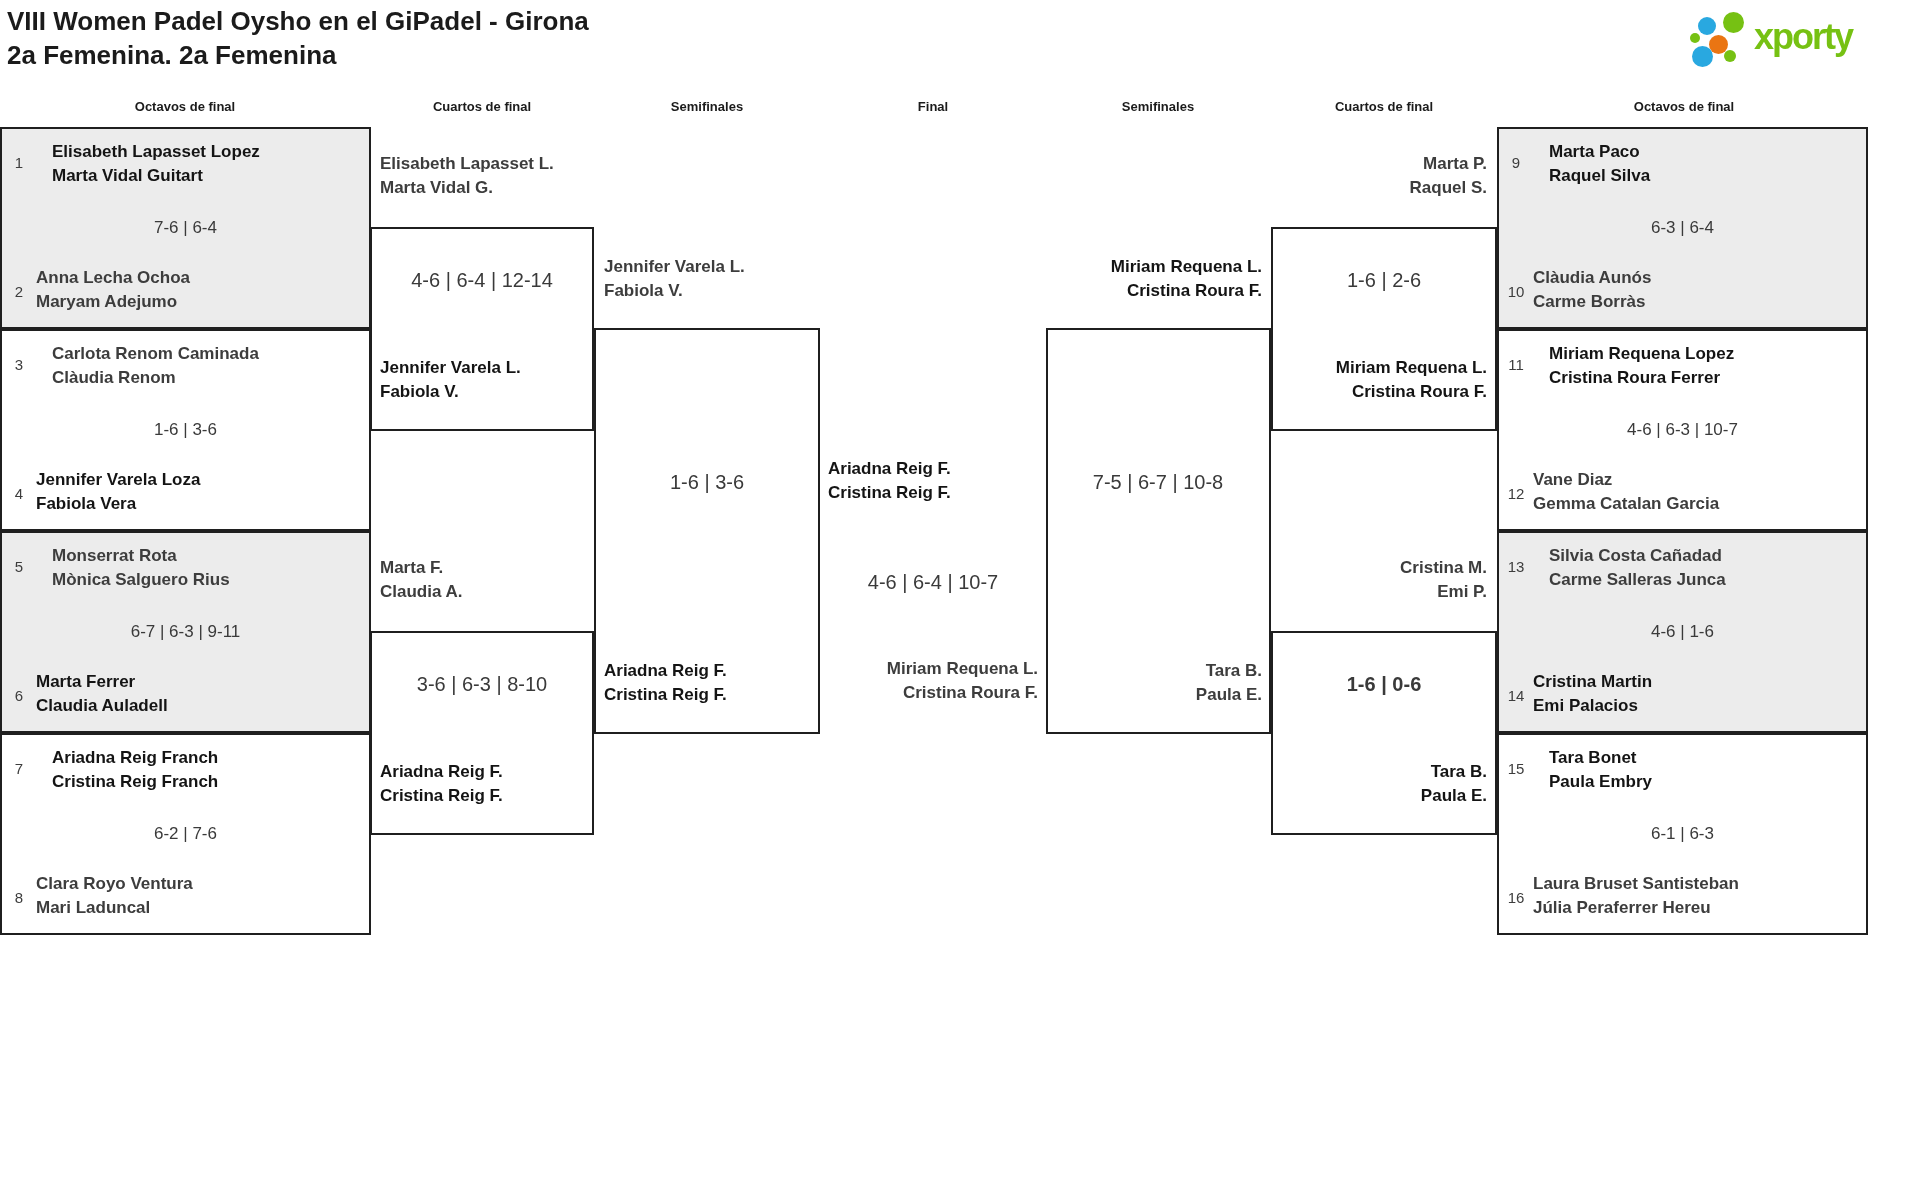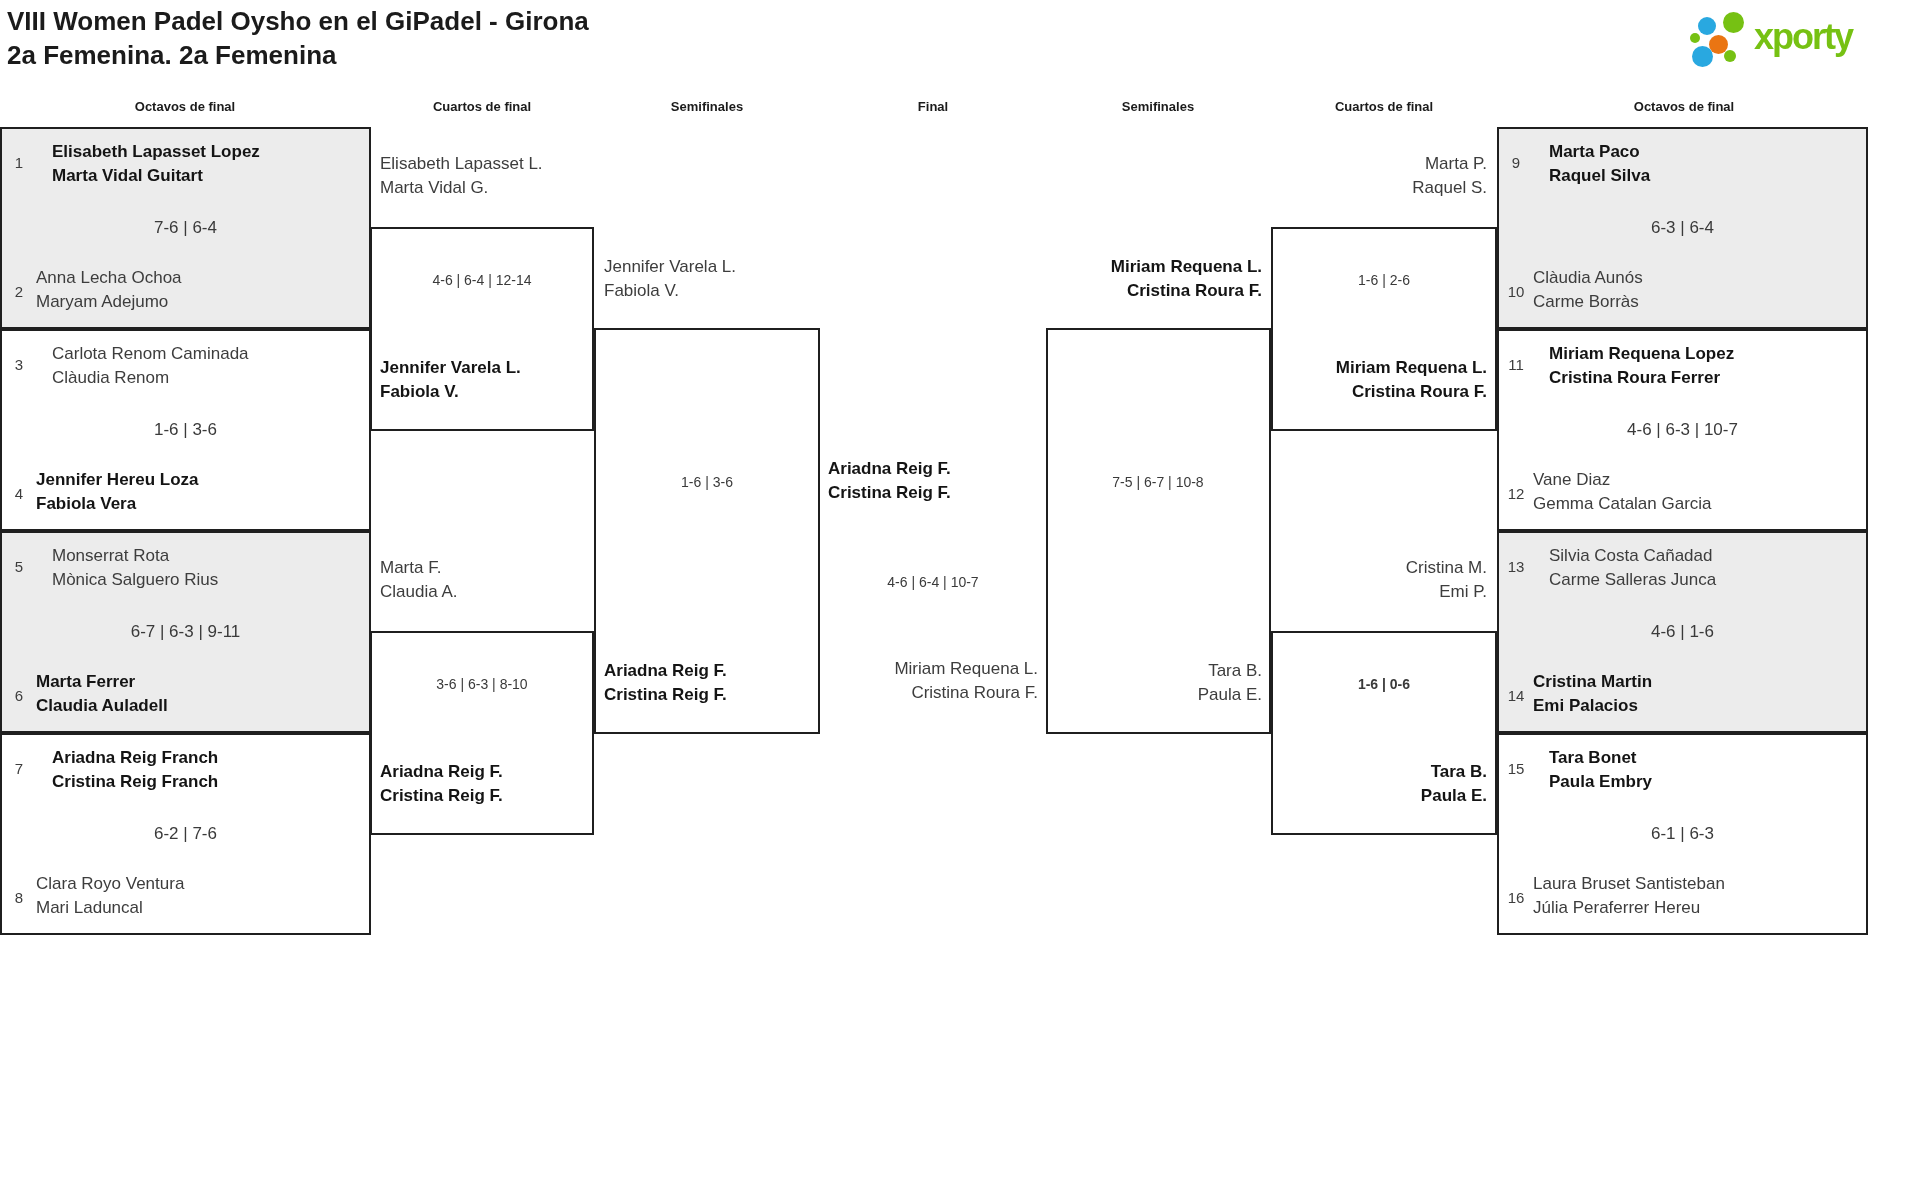--- a/index.html
+++ b/index.html
@@ -8,29 +8,29 @@
     font-family:"Liberation Sans","DejaVu Sans",sans-serif;color:#222;
   }
   .page-title{position:absolute;left:7px;top:4px;font-size:26px;line-height:34px;font-weight:600;color:#1b1b1b;}
   .col-header{position:absolute;top:99px;width:300px;text-align:center;font-size:13px;font-weight:600;color:#1b1b1b;}
   .mbox{position:absolute;box-sizing:border-box;border:2px solid #1f1f1f;background:#fff;}
   .mbox.shaded{background:#ececec;}
   .obox{position:absolute;box-sizing:border-box;border:2px solid #1f1f1f;background:transparent;}
   .seed{position:absolute;left:4px;width:26px;text-align:center;font-size:15px;color:#3d3d3d;}
   .seed.s-top{top:25px;}
   .seed.s-bot{bottom:27px;}
-  .names{font-size:17px;line-height:24px;color:#3d3d3d;font-weight:400;}
+  .names{font-size:17px;line-height:24px;color:#3d3d3d;font-weight:700;}
   .names.winner{font-weight:700;color:#141414;}
   .bteam{position:absolute;left:34px;width:330px;}
   .bteam.t-top{top:11px;margin-left:16px;}
   .bteam.t-bot{bottom:13px;}
   .bscore{position:absolute;left:0;right:0;top:50%;transform:translateY(-50%);text-align:center;font-size:17px;color:#3a3a3a;}
   .rteam{position:absolute;width:215px;}
   .rteam.ralign{text-align:right;}
-  .rscore{position:absolute;width:200px;text-align:center;font-size:14px;line-height:24px;color:#3a3a3a;}
+  .rscore{position:absolute;width:200px;text-align:center;font-size:20px;line-height:24px;color:#3a3a3a;}
   
   .logo{position:absolute;left:1686px;top:4px;width:230px;height:72px;}
   .dot{position:absolute;border-radius:50%;}
   .logo-word{position:absolute;left:68px;top:0px;font-size:36px;line-height:66px;font-weight:700;letter-spacing:-2px;}
 </style>
 </head>
 <body>
 
 <div class="canvas">
 
@@ -73,21 +73,21 @@
 
   <div class="mbox" style="left:0;top:329px;width:371px;height:202px;">
     <div class="seed s-top">3</div>
     <div class="bteam t-top names">
       <div>Carlota Renom Caminada</div>
       <div>Clàudia Renom</div>
     </div>
     <div class="bscore">1-6 | 3-6</div>
     <div class="seed s-bot">4</div>
     <div class="bteam t-bot names winner">
-      <div>Jennifer Hereu Loza</div>
+      <div>Jennifer Varela Loza</div>
       <div>Fabiola Vera</div>
     </div>
   </div>
 
   <div class="mbox shaded" style="left:0;top:531px;width:371px;height:202px;">
     <div class="seed s-top">5</div>
     <div class="bteam t-top names">
       <div>Monserrat Rota</div>
       <div>Mònica Salguero Rius</div>
     </div>

